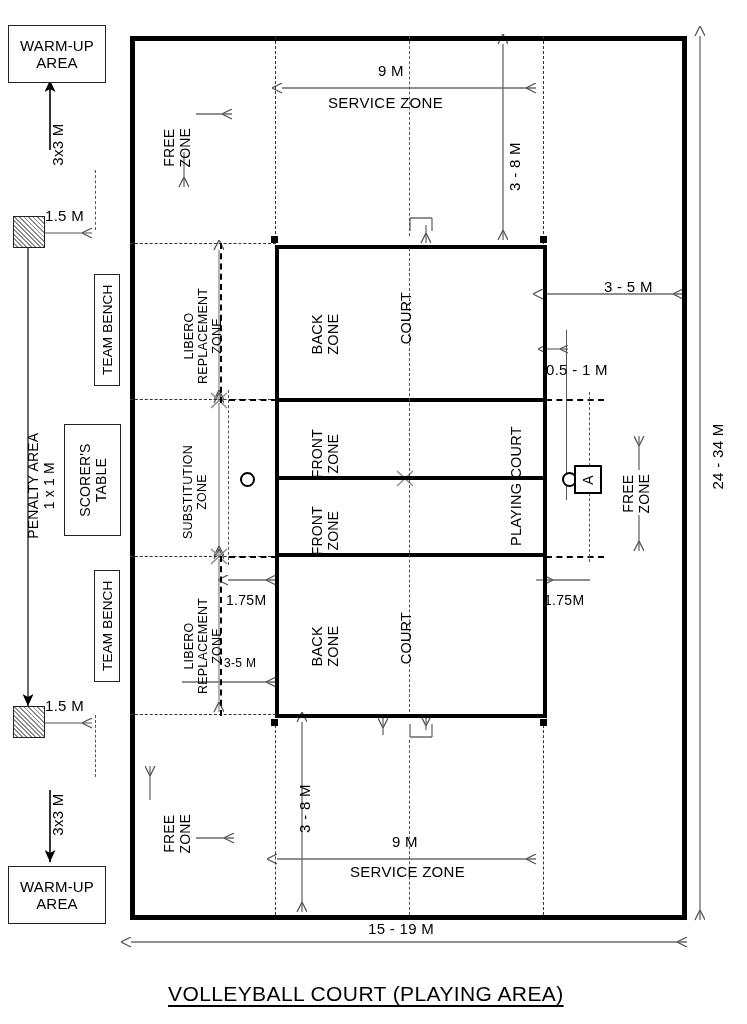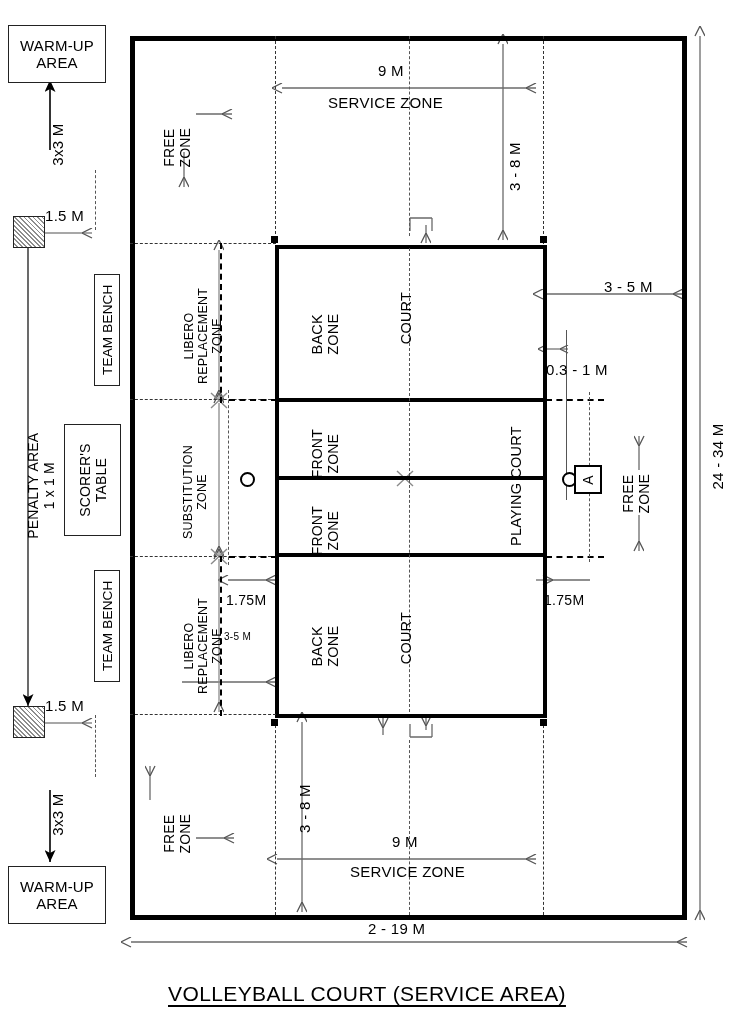--- a/index.html
+++ b/index.html
@@ -182,30 +182,30 @@
   <div class="dim" style="left:378px;top:62px;">9 M</div>
   <div class="dim" style="left:328px;top:94px;">SERVICE ZONE</div>
   <div class="dim" style="left:392px;top:833px;">9 M</div>
   <div class="dim" style="left:350px;top:863px;">SERVICE ZONE</div>
 
   <div class="dimv" style="left:474px;top:158px;width:80px;text-align:center;">3 - 8 M</div>
   <div class="dimv" style="left:264px;top:800px;width:80px;text-align:center;">3 - 8 M</div>
 
   <div class="dim" style="left:590px;top:278px;margin-left:14px;">3 - 5 M</div>
 
-  <div class="dim" style="left:546px;top:361px;">0.3 - 1 M</div>
+  <div class="dim" style="left:546px;top:361px;">0.5 - 1 M</div>
 
   <div class="dimv" style="left:672px;top:448px;width:90px;text-align:center;">24 - 34 M</div>
 
-  <div class="dim" style="left:368px;top:920px;">2 - 19 M</div>
+  <div class="dim" style="left:368px;top:920px;">15 - 19 M</div>
 
   <div class="dim" style="left:226px;top:592px;font-size:14px;">1.75M</div>
   <div class="dim" style="left:544px;top:592px;font-size:14px;">1.75M</div>
 
-  <div class="dim" style="left:224px;top:631px;font-size:10px;">3-5 M</div>
+  <div class="dim" style="left:224px;top:656px;font-size:12px;">3-5 M</div>
 
   <div class="lbl vert" style="left:138px;top:315px;width:130px;font-size:12.5px;">LIBERO
 REPLACEMENT
 ZONE</div>
   <div class="lbl vert" style="left:138px;top:625px;width:130px;font-size:12.5px;">LIBERO
 REPLACEMENT
 ZONE</div>
   <div class="lbl vert" style="left:130px;top:478px;width:130px;font-size:12.5px;">SUBSTITUTION
 ZONE</div>
 
@@ -255,15 +255,15 @@
 
   <div class="dim" style="left:45px;top:207px;">1.5 M</div>
   <div class="dim" style="left:45px;top:697px;">1.5 M</div>
 
   <div class="dimv" style="left:22px;top:136px;width:70px;text-align:center;">3x3 M</div>
   <div class="dimv" style="left:22px;top:806px;width:70px;text-align:center;">3x3 M</div>
 
   <div class="lbl vert" style="left:-33px;top:470px;width:150px;font-size:14px;white-space:pre-line;">PENALTY AREA
 1 x 1 M</div>
 
-  <div class="title" style="left:168px;top:982px;">VOLLEYBALL COURT (SERVICE AREA)</div>
+  <div class="title" style="left:168px;top:982px;">VOLLEYBALL COURT (PLAYING AREA)</div>
 
 </div>
 
 </body></html>

